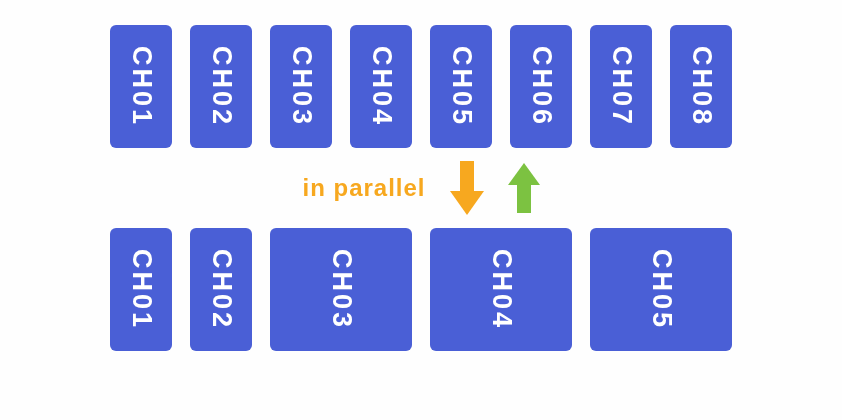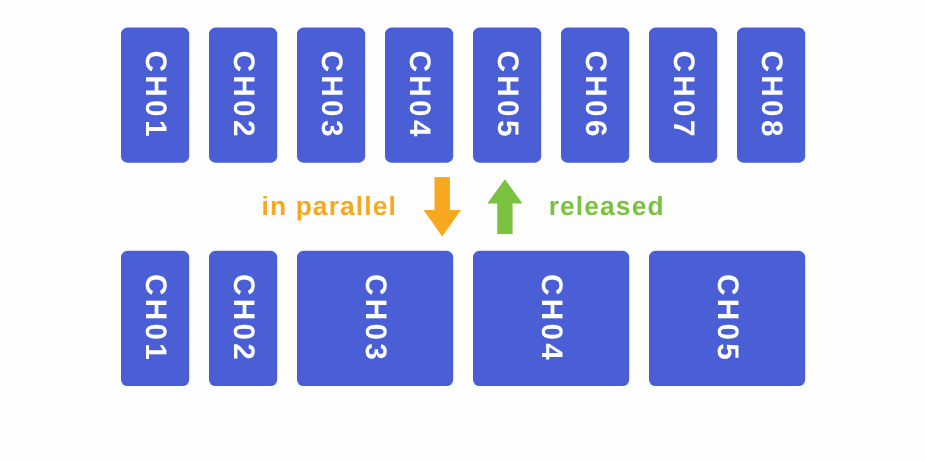--- a/index.html
+++ b/index.html
@@ -91,21 +91,20 @@
   <div class="legend-row">
     <span class="legend-label parallel">in parallel</span>
     <svg width="34" height="54" viewBox="0 0 34 54" aria-hidden="true">
       <rect class="arrow-down-fill" x="10" y="0" width="14" height="32"></rect>
       <polygon class="arrow-down-fill" points="0,30 34,30 17,54"></polygon>
     </svg>
     <svg width="32" height="50" viewBox="0 0 32 50" aria-hidden="true">
       <polygon class="arrow-up-fill" points="16,0 0,22 32,22"></polygon>
       <rect class="arrow-up-fill" x="9" y="20" width="14" height="30"></rect>
     </svg>
-    <span class="legend-label released">released</span>
   </div>
 
   <div class="row">
     <div class="block">
       <span class="vtext">CH01</span>
     </div>
     <div class="block">
       <span class="vtext">CH02</span>
     </div>
     <div class="block span-2">

